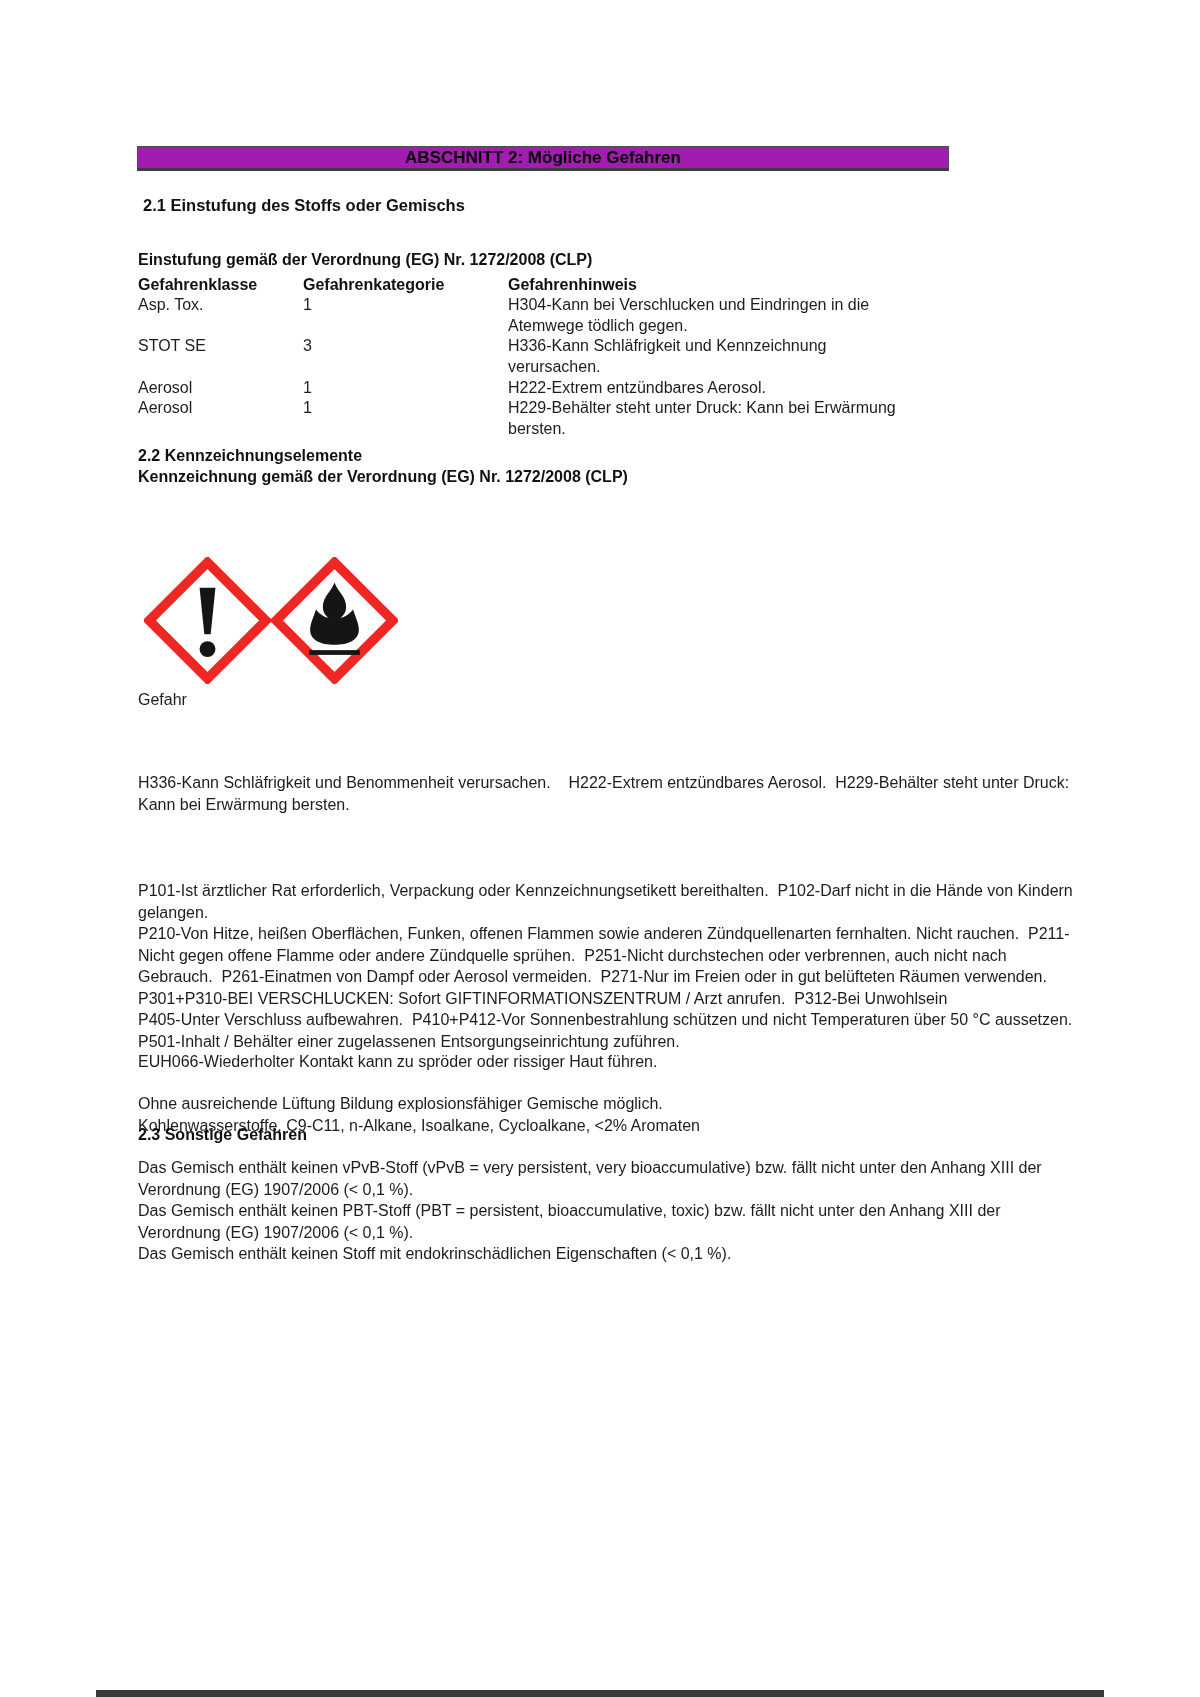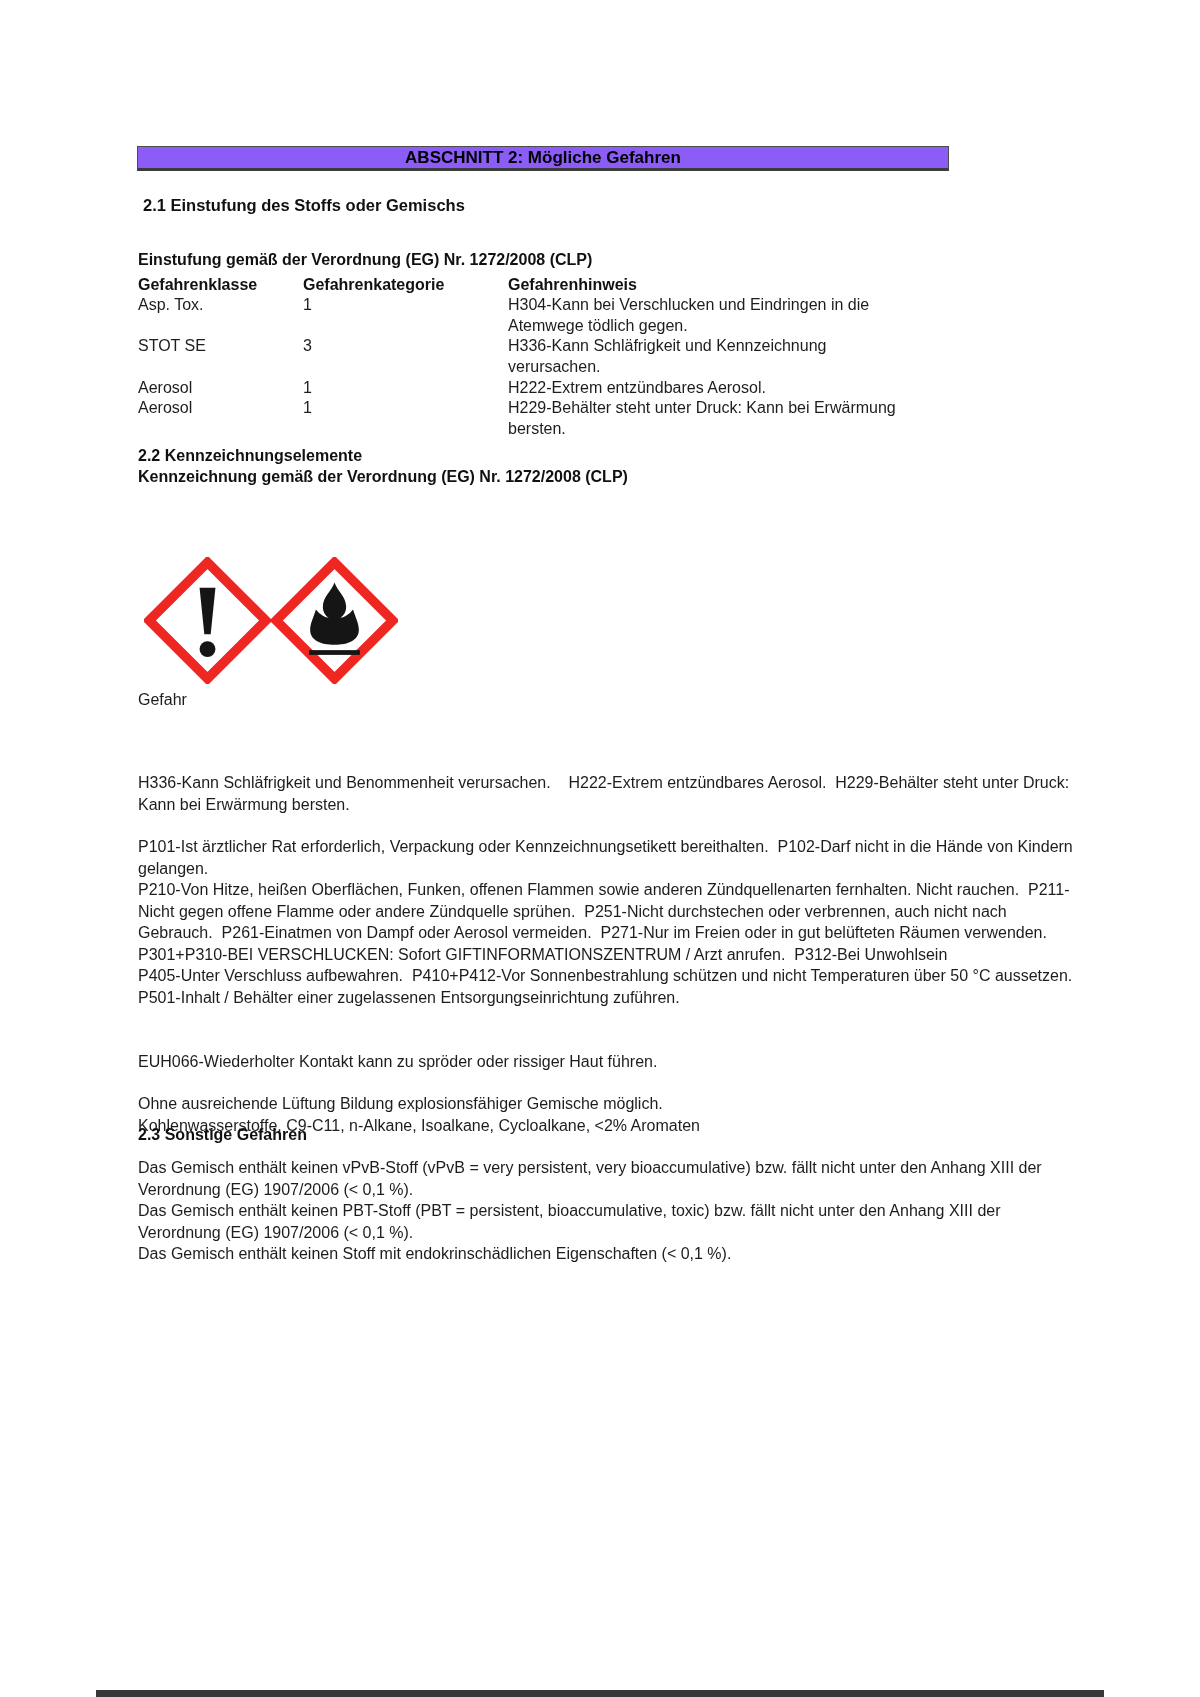--- a/index.html
+++ b/index.html
@@ -10,21 +10,21 @@
     font-family:"Liberation Sans","DejaVu Sans",sans-serif;
     color:#1d1d1d;
     font-size:16px;
     overflow:hidden;
   }
   .bold{font-weight:bold;color:#111;}
   .ln{white-space:pre-wrap;}
 
   .section-bar{
     position:absolute;left:137px;top:146px;width:810px;height:21px;
-    background:#8b5cf6;
+    background:#a21caf;
     border:1px solid #4d4d4d;
     border-bottom:3px solid #3c3c3c;
     display:flex;align-items:center;justify-content:center;
   }
   .section-bar span{font-weight:bold;font-size:17px;color:#000;}
 
   .h21{position:absolute;left:143px;top:196px;font-weight:bold;font-size:16.5px;color:#111;}
 
   .class-block{position:absolute;left:138px;top:250px;width:930px;line-height:20.6px;}
   .tbl{margin-top:4px;}
@@ -35,21 +35,21 @@
 
   .block22{position:absolute;left:138px;top:445px;line-height:21px;}
 
   .pictos{position:absolute;left:144px;top:557px;display:flex;}
   .pictos svg{display:block;}
 
   .signal{position:absolute;left:138px;top:691px;font-size:16px;}
 
   .par{position:absolute;left:138px;width:935px;line-height:21.5px;}
   .h-par{top:772px;}
-  .p-par{top:836px;}
+  .p-par{top:880px;}
   .euh{top:1051px;}
   .addinfo{top:1093px;}
 
   .h23{position:absolute;left:138px;top:1126px;font-size:16px;font-weight:bold;color:#111;}
   .p23{top:1157px;}
 
   .bottom-bar{
     position:absolute;left:96px;top:1690px;width:1008px;height:7px;
     background:#383838;
   }

